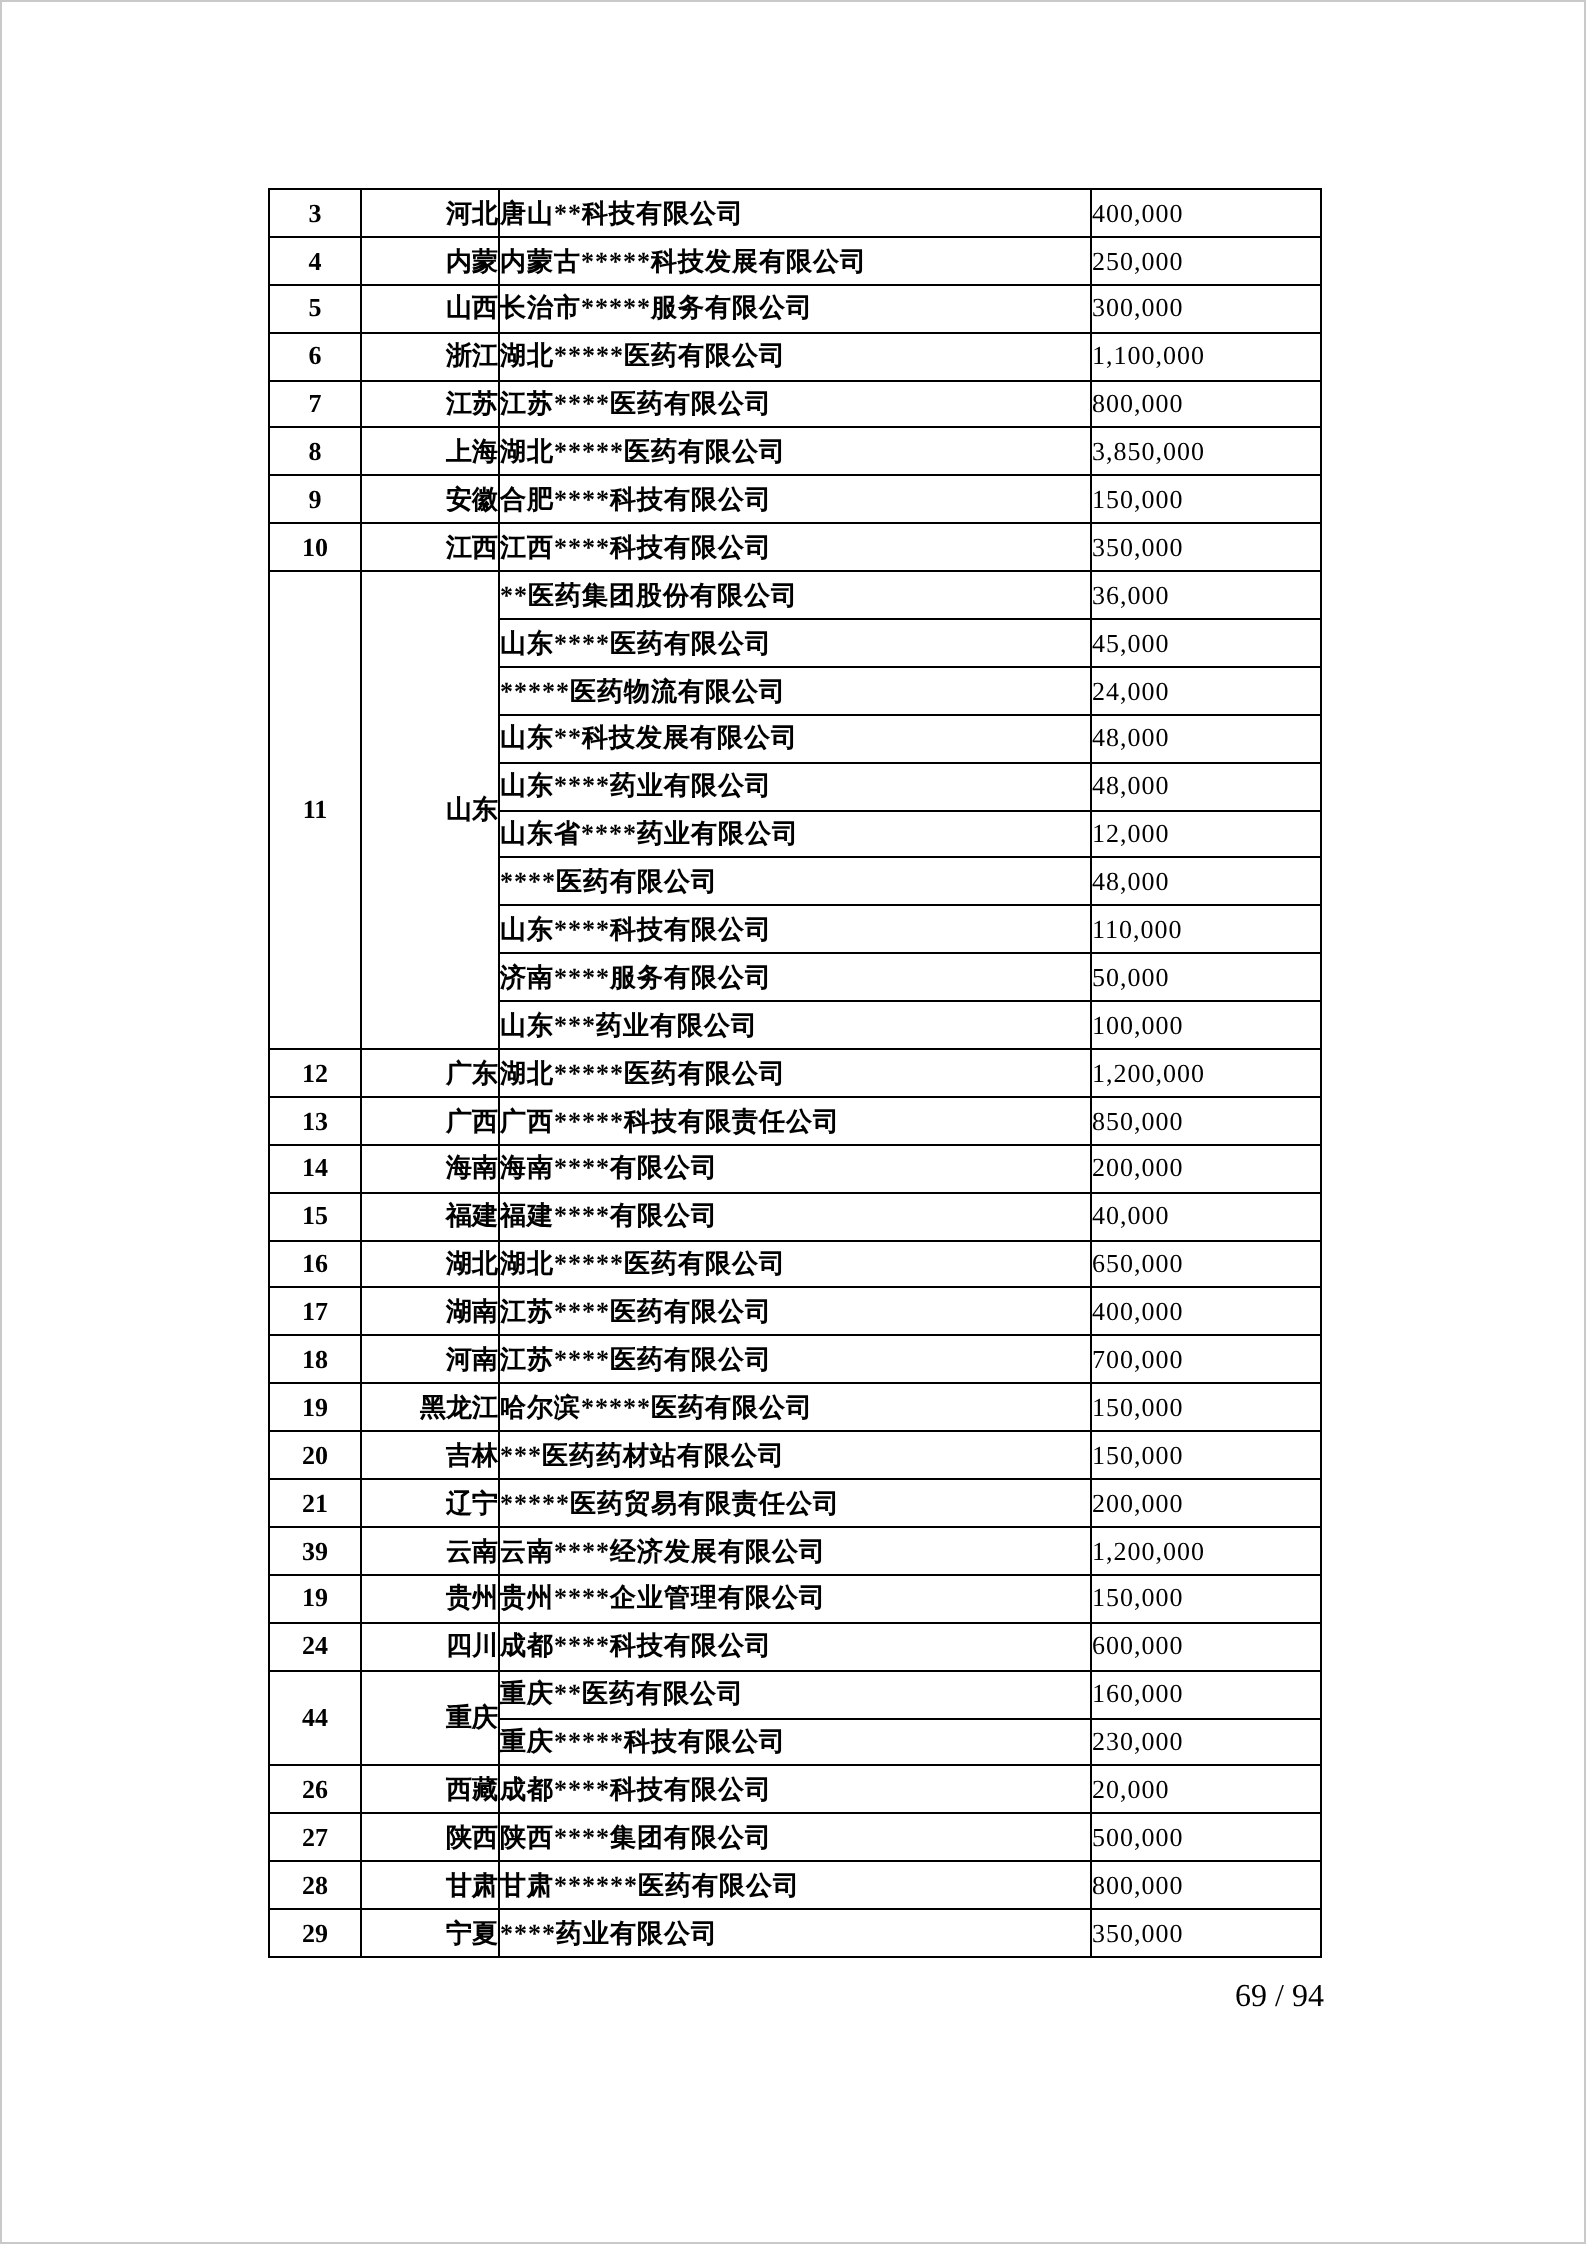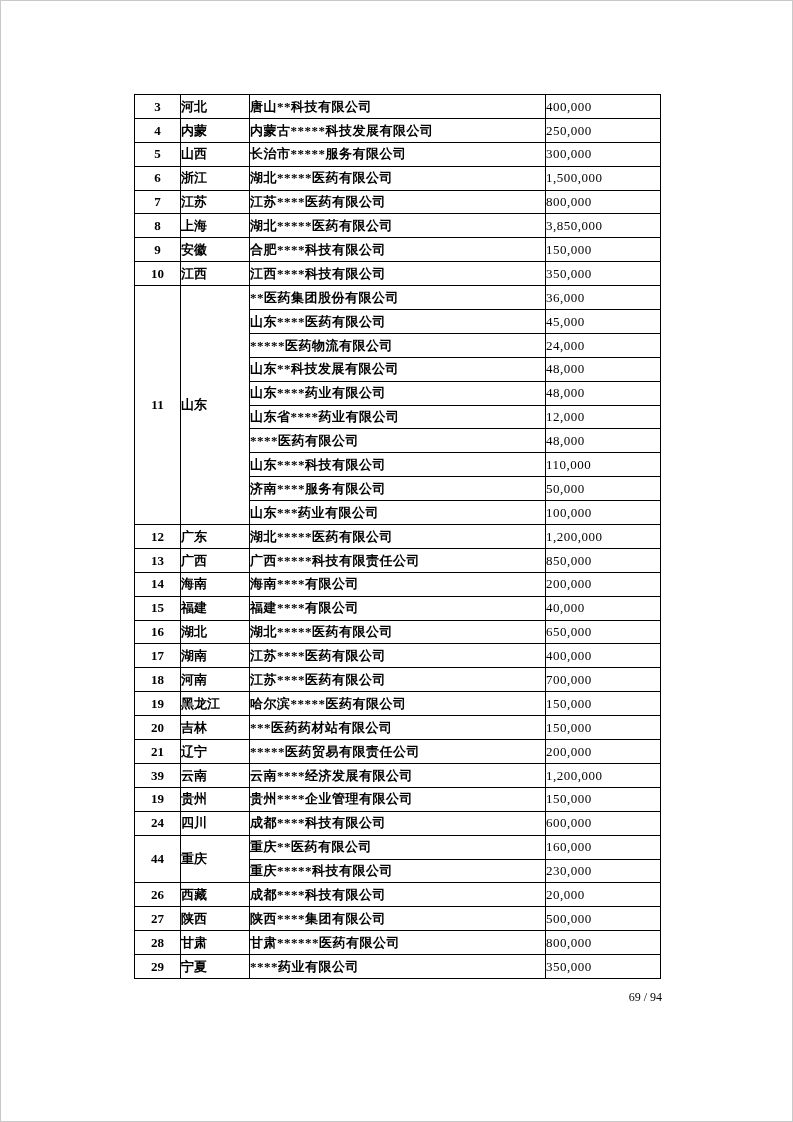--- a/index.html
+++ b/index.html
@@ -33,21 +33,21 @@
     overflow: hidden;
     vertical-align: middle;
   }
   td.col-no {
     width: 45px;
     text-align: center;
     font-weight: bold;
   }
   td.col-prov {
     width: 68px;
-    text-align: left;
+    text-align: right;
     font-weight: bold;
   }
   td.col-comp {
     width: 295px;
     text-align: left;
     padding-left: 7px;
     font-weight: bold;
     letter-spacing: 0.5px;
   }
   td.col-amt {
@@ -55,21 +55,21 @@
     padding-right: 11px;
     font-weight: normal;
     letter-spacing: 0.5px;
   }
   .page-number {
     position: absolute;
     left: 0;
     top: 989px;
     width: 661px;
     text-align: right;
-    font-size: 12px;
+    font-size: 16px;
     font-family: "Liberation Serif", "DejaVu Serif", serif;
   }
 </style>
 </head>
 <body>
 
 <table class="doc-table">
   <tbody id="table-body">
       <tr>
         <td class="col-no" rowspan="1">3</td>
@@ -86,21 +86,21 @@
       <tr>
         <td class="col-no" rowspan="1">5</td>
         <td class="col-prov" rowspan="1">山西</td>
         <td class="col-comp">长治市*****服务有限公司</td>
         <td class="col-amt">300,000</td>
       </tr>
       <tr>
         <td class="col-no" rowspan="1">6</td>
         <td class="col-prov" rowspan="1">浙江</td>
         <td class="col-comp">湖北*****医药有限公司</td>
-        <td class="col-amt">1,500,000</td>
+        <td class="col-amt">1,100,000</td>
       </tr>
       <tr>
         <td class="col-no" rowspan="1">7</td>
         <td class="col-prov" rowspan="1">江苏</td>
         <td class="col-comp">江苏****医药有限公司</td>
         <td class="col-amt">800,000</td>
       </tr>
       <tr>
         <td class="col-no" rowspan="1">8</td>
         <td class="col-prov" rowspan="1">上海</td>

